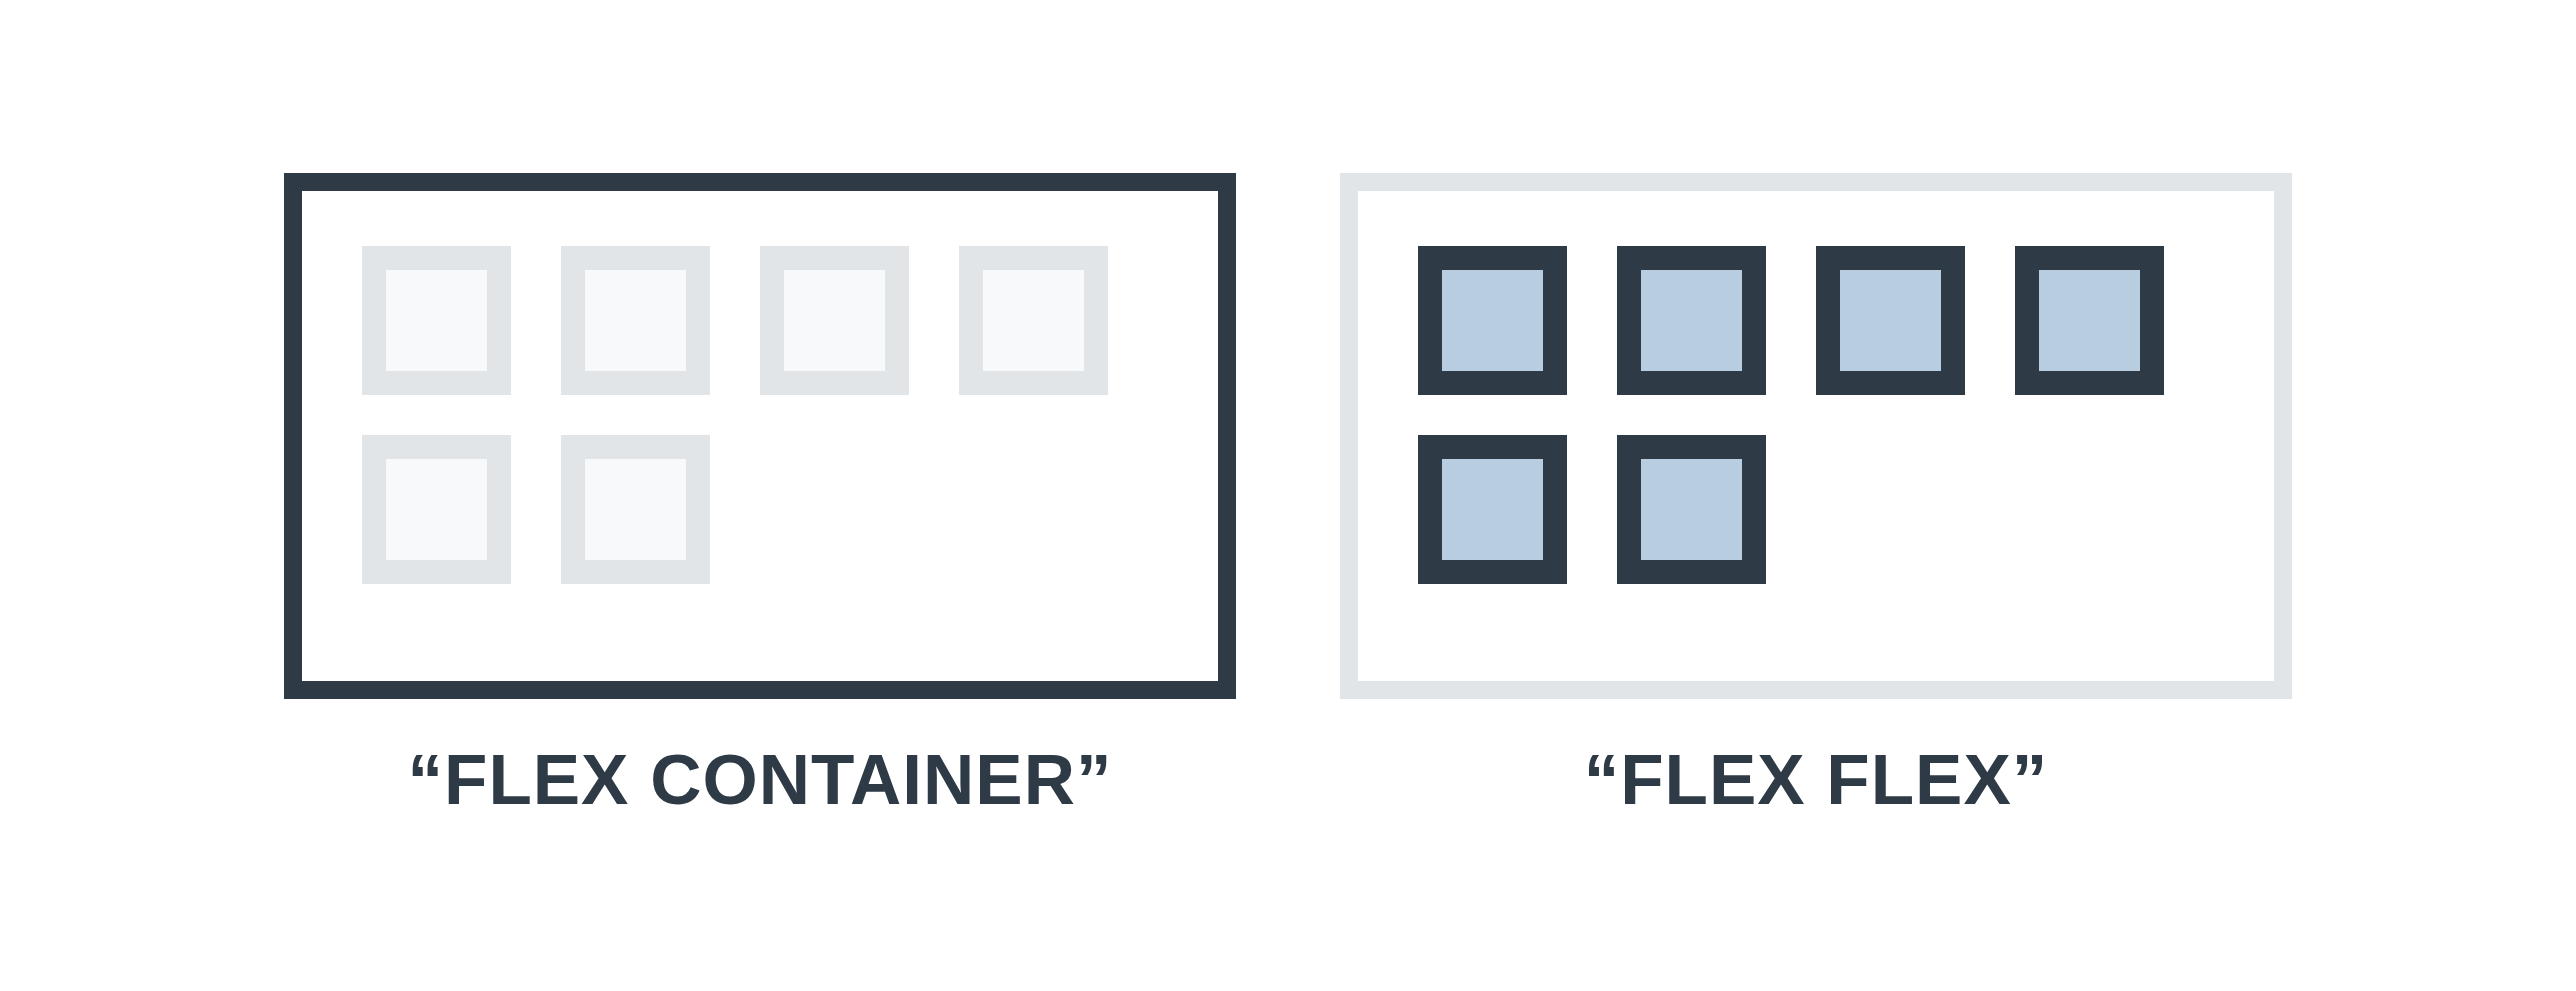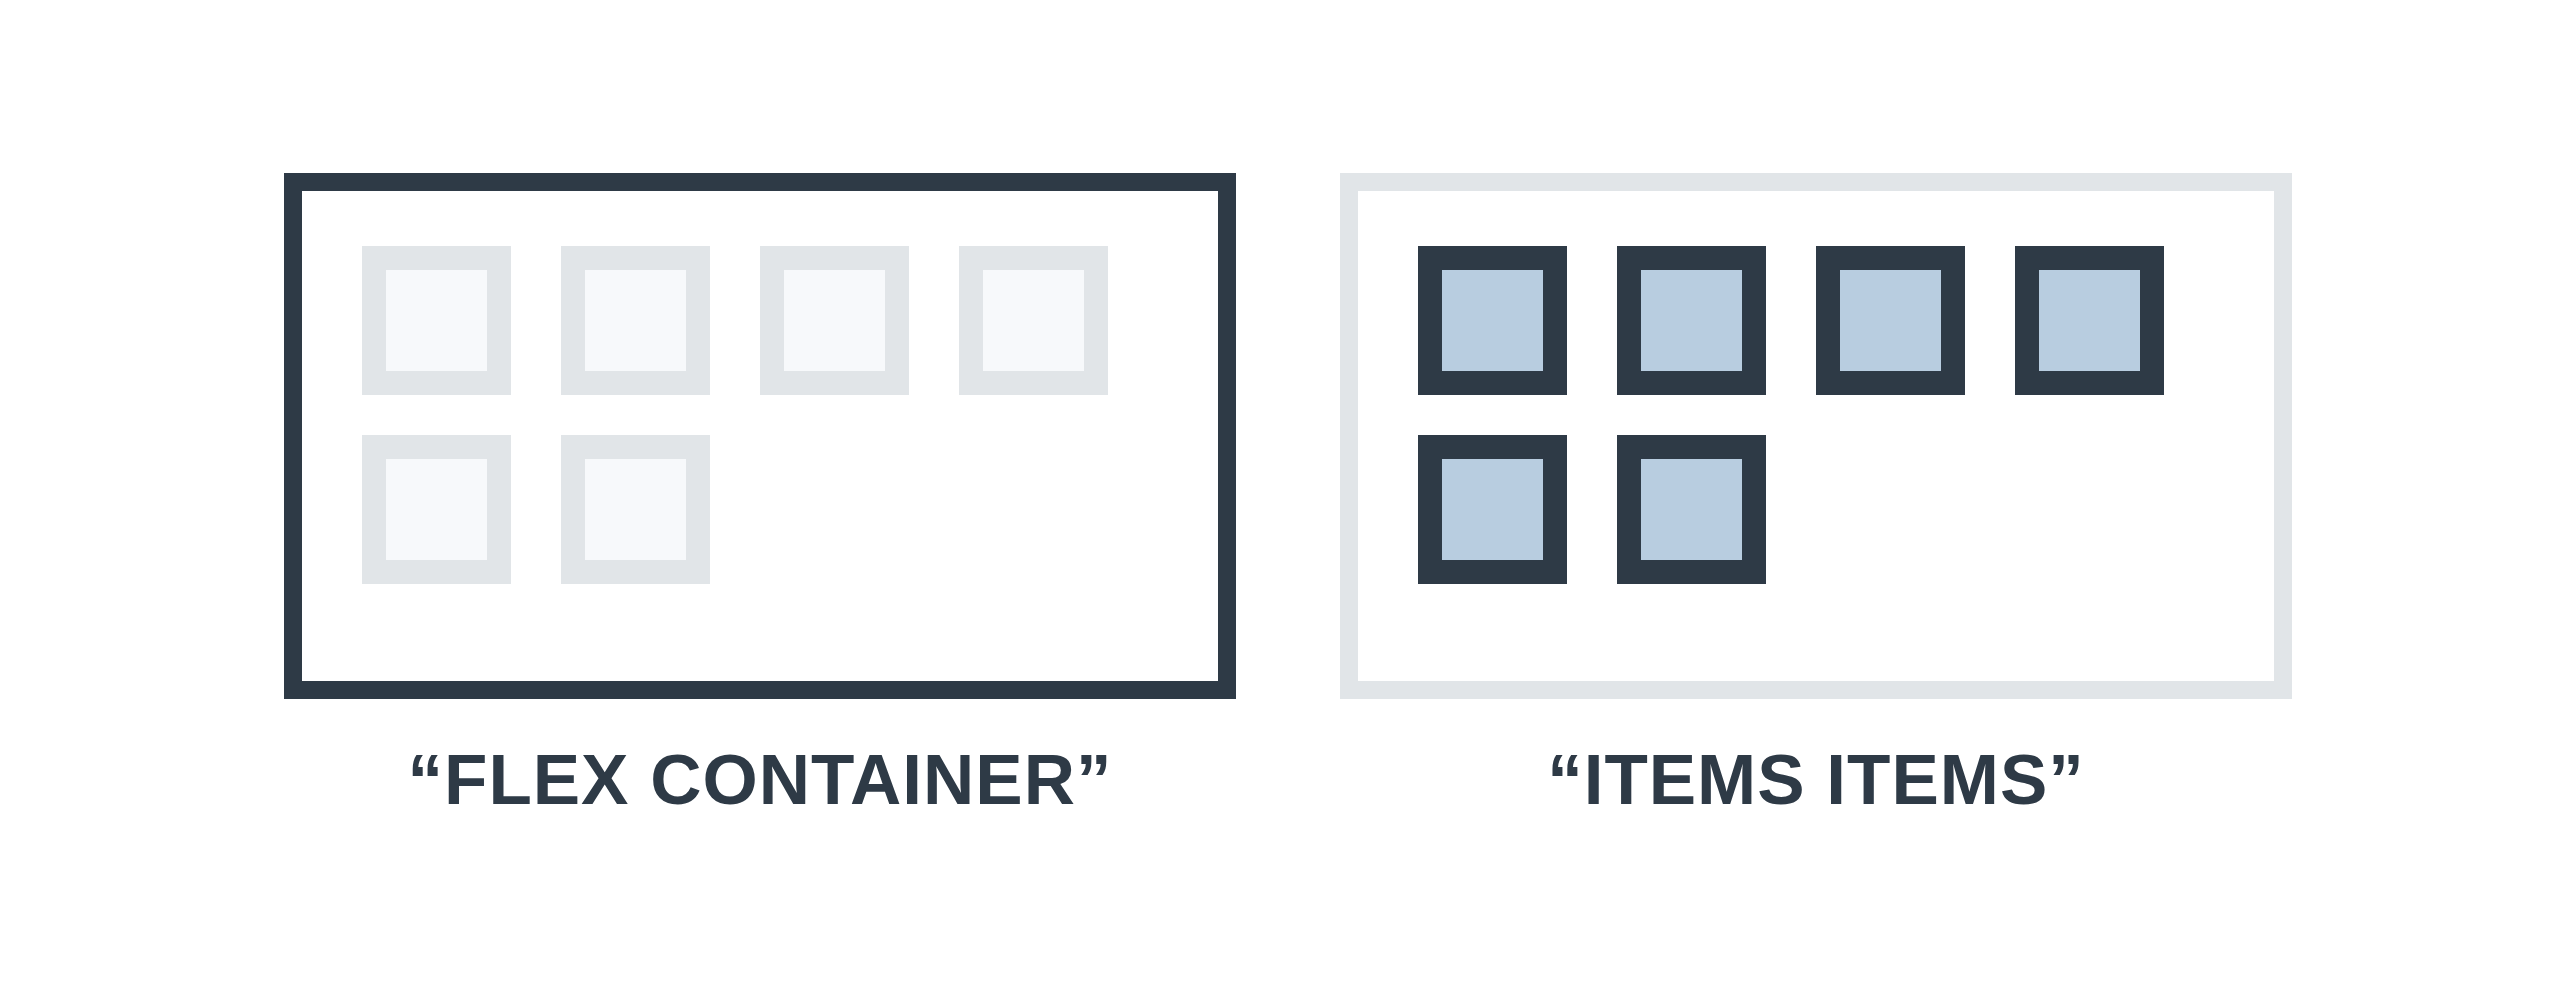--- a/index.html
+++ b/index.html
@@ -81,17 +81,17 @@
 
   <div class="panel">
     <div class="container-box container-light">
       <div class="item-box item-dark"></div>
       <div class="item-box item-dark"></div>
       <div class="item-box item-dark"></div>
       <div class="item-box item-dark"></div>
       <div class="item-box item-dark"></div>
       <div class="item-box item-dark"></div>
     </div>
-    <div class="caption">“ITEMS ITEMS”</div>
+    <div class="caption">“FLEX FLEX”</div>
   </div>
 
 </div>
 
 
 </body></html>

